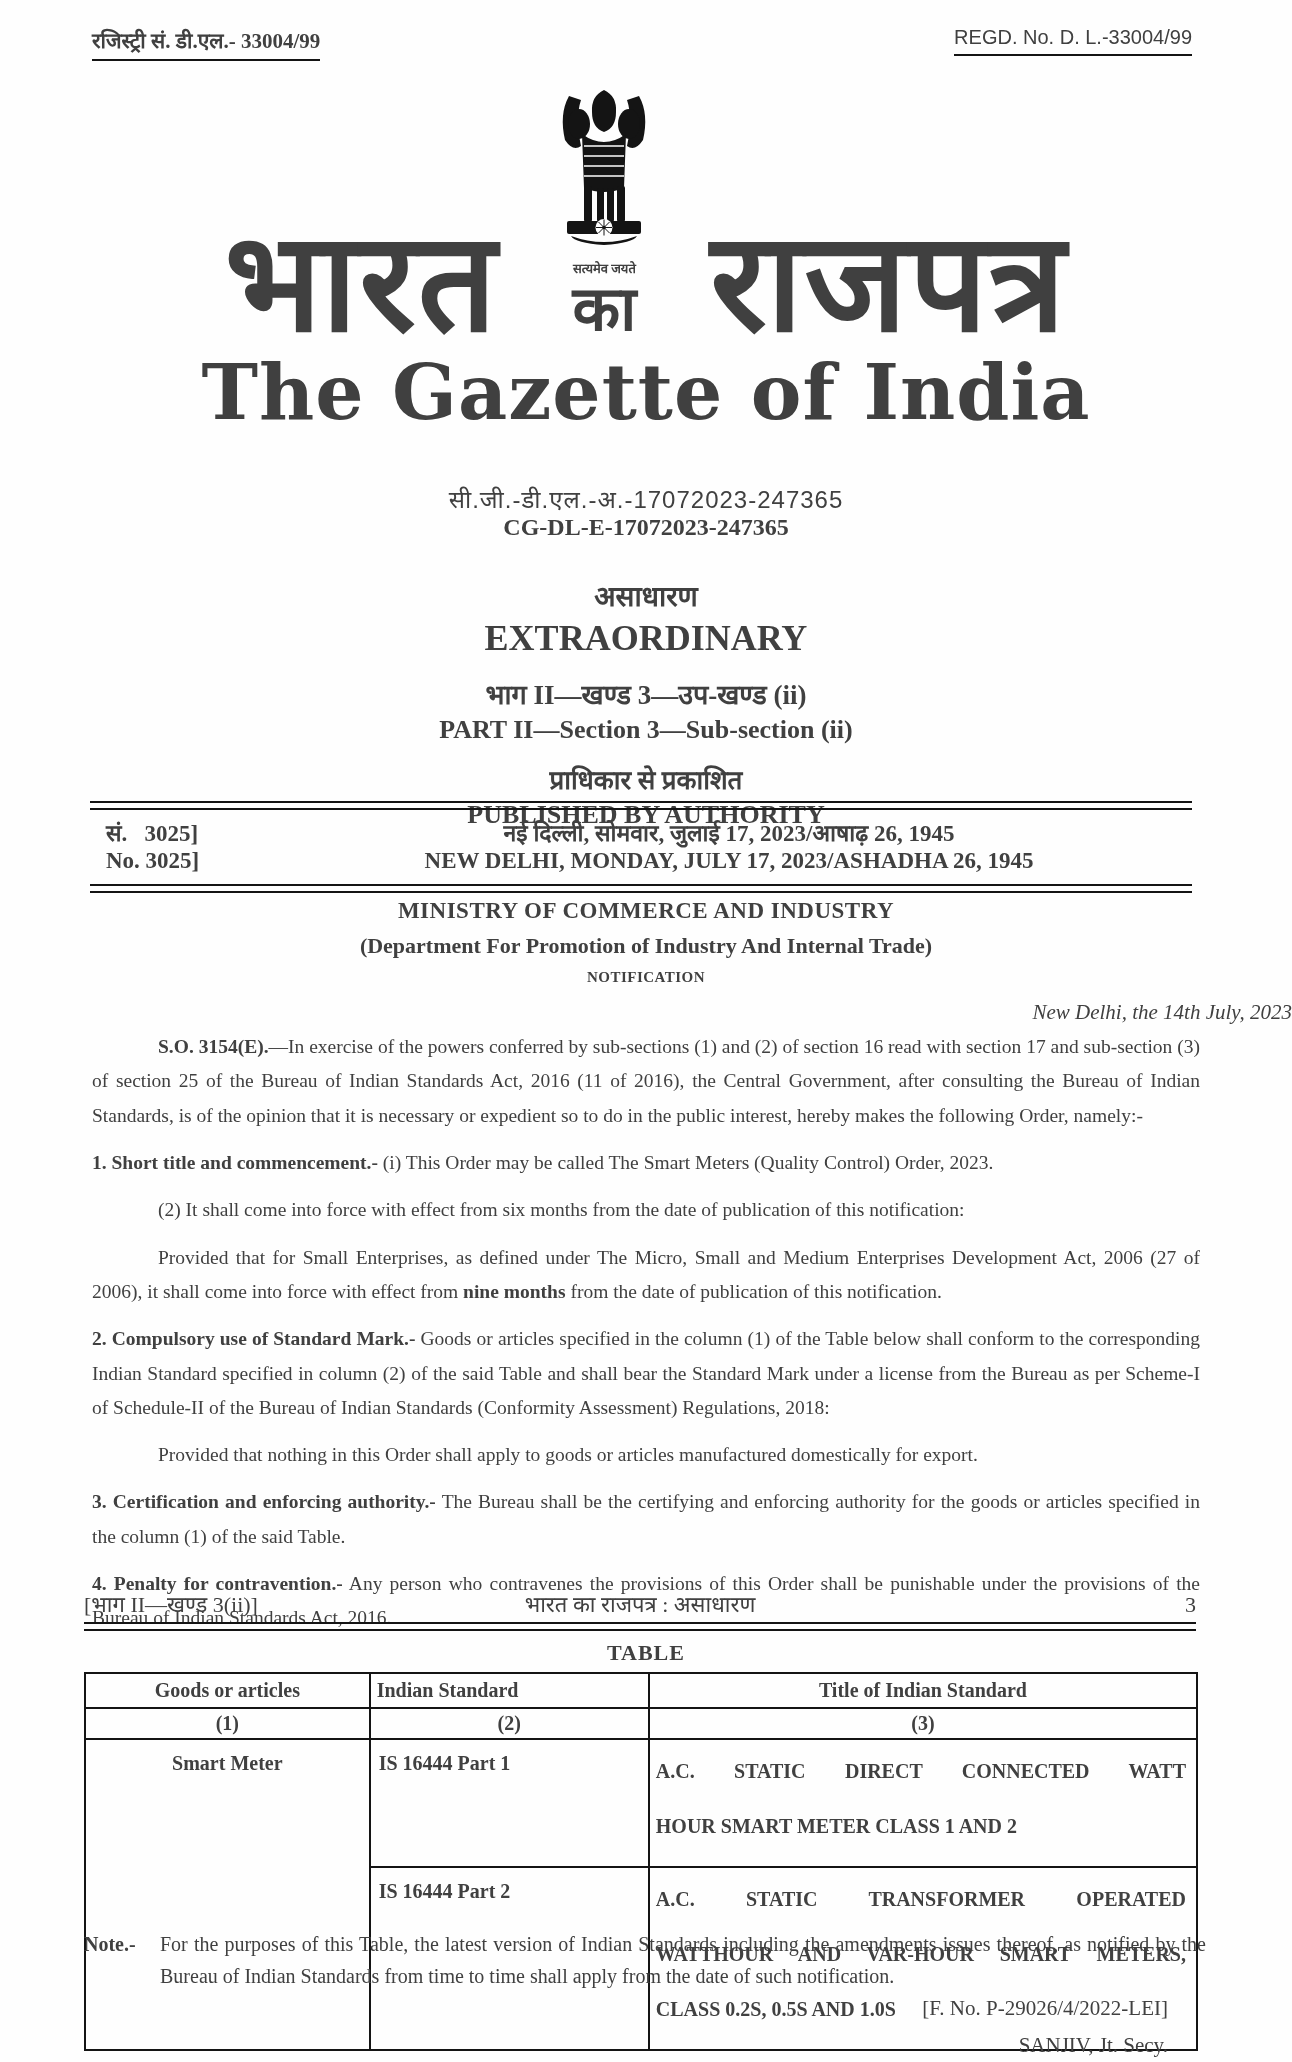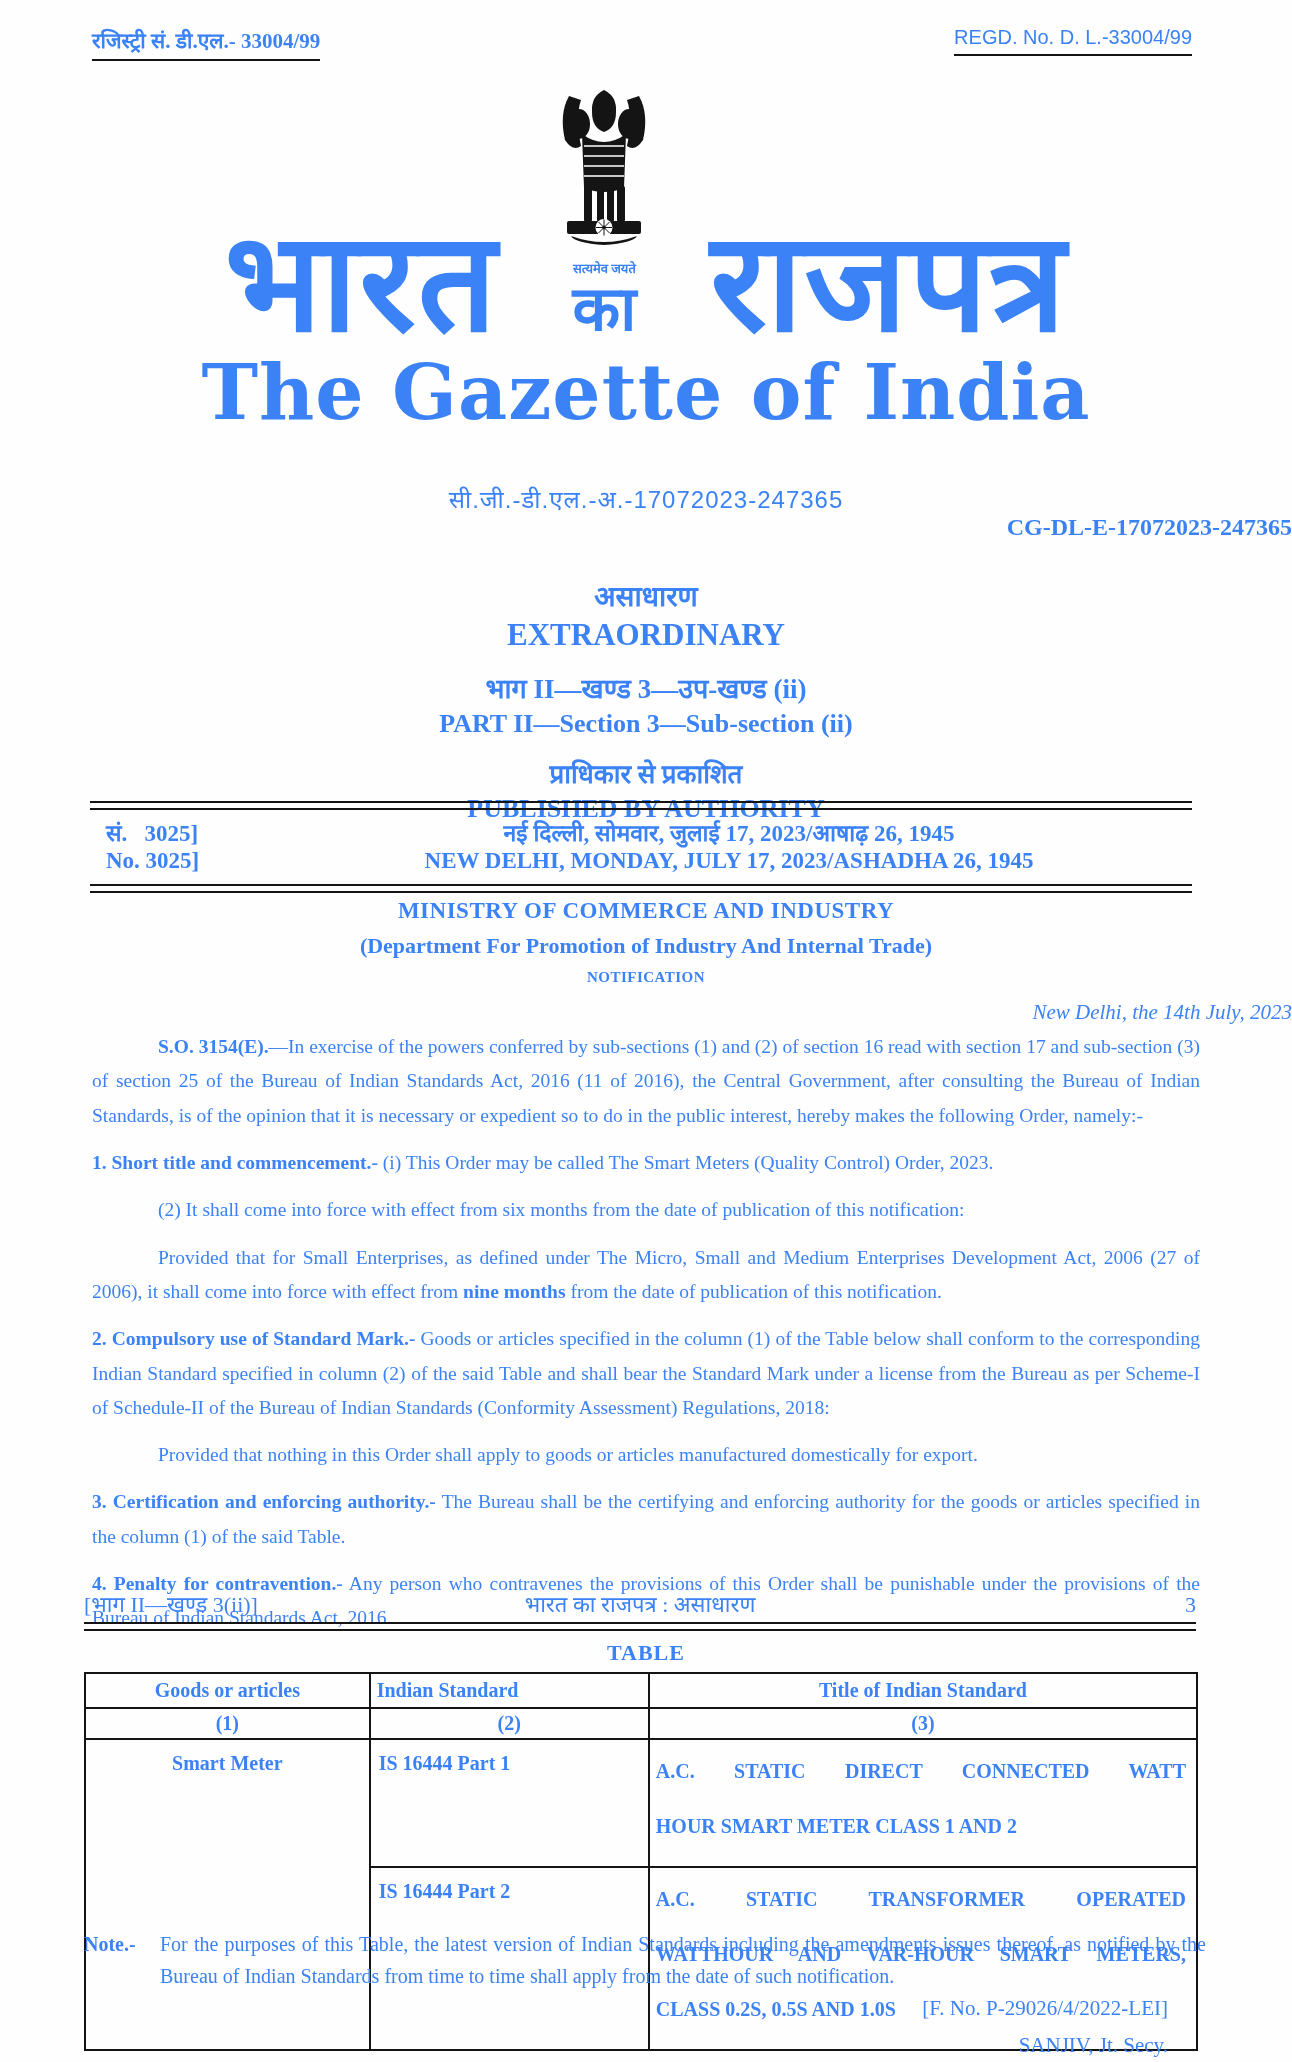--- a/index.html
+++ b/index.html
@@ -1,40 +1,40 @@
 <!DOCTYPE html>
 <html><head>
 <meta charset="utf-8">
 <style>
   html,body{margin:0;padding:0;background:#e8e8e8;}
   .sheet{position:relative;width:1292px;height:2062px;background:#fefefe;margin:0 auto;
-         font-family:"Liberation Serif",serif;color:#3b82f6;overflow:hidden;}
+         font-family:"Liberation Serif",serif;color:#404040;overflow:hidden;}
   .b{font-weight:bold;}
   .dev{font-family:"Liberation Serif","DejaVu Sans",serif;}
 
   
   .regrow{position:absolute;top:26px;left:92px;right:100px;display:flex;justify-content:space-between;align-items:flex-start;}
   .reg-left{font-weight:bold;font-size:21px;border-bottom:2px solid #141414;padding-bottom:5px;}
   .reg-right{font-family:"Liberation Sans",sans-serif;font-size:20px;border-bottom:2px solid #141414;padding-bottom:5px;}
 
   
   .masthead{position:absolute;top:88px;left:0;right:0;display:flex;justify-content:center;align-items:flex-end;gap:26px;}
   .mh-word{font-size:138px;font-weight:bold;line-height:0.85;letter-spacing:2px;}
   .mh-center{display:flex;flex-direction:column;align-items:center;width:160px;}
   .motto{font-size:13px;font-weight:bold;margin-top:9px;}
   .mh-ka{font-size:62px;font-weight:bold;line-height:1.05;}
   .gazette{position:absolute;top:348px;left:0;right:0;text-align:center;
            font-family:"DejaVu Serif",serif;font-weight:bold;font-size:76px;letter-spacing:1px;}
 
   .code1{position:absolute;top:482px;left:0;right:0;text-align:center;font-family:"Liberation Sans",sans-serif;font-size:24px;letter-spacing:1px;}
-  .code2{position:absolute;top:514px;left:0;right:0;text-align:right;font-weight:bold;font-size:24px;}
+  .code2{position:absolute;top:514px;left:0;right:0;text-align:center;font-weight:bold;font-size:24px;}
 
   .issue-head{position:absolute;top:576px;left:0;right:0;text-align:center;}
   .ih1{font-size:28px;font-weight:bold;}
-  .ih2{font-size:31px;font-weight:bold;margin-top:3px;}
+  .ih2{font-size:36px;font-weight:bold;margin-top:3px;}
   .ih3{font-size:27px;font-weight:bold;margin-top:16px;}
   .ih4{font-size:26px;font-weight:bold;margin-top:3px;}
   .ih5{font-size:26px;font-weight:bold;margin-top:16px;}
   .ih6{font-size:26px;font-weight:bold;margin-top:3px;}
 
   .drule{border-top:2px solid #141414;border-bottom:2px solid #141414;height:5px;}
   .rule-a{position:absolute;top:801px;left:90px;right:100px;}
   .rule-b{position:absolute;top:884px;left:90px;right:100px;}
   .issue-rows{position:absolute;top:816px;left:106px;right:110px;}
   .irow{display:flex;align-items:baseline;}

